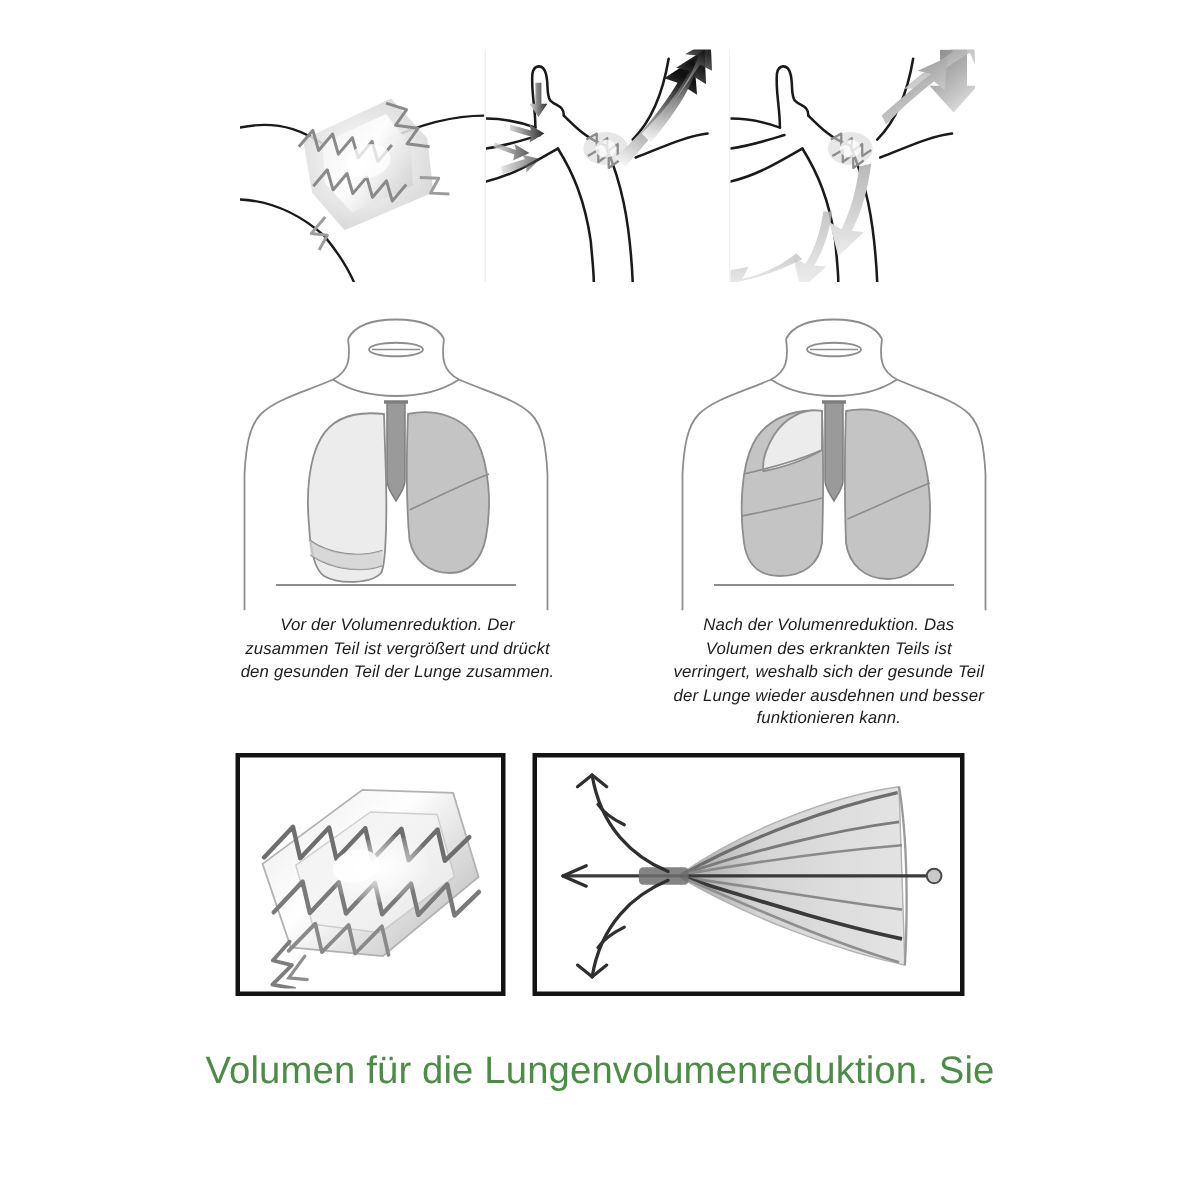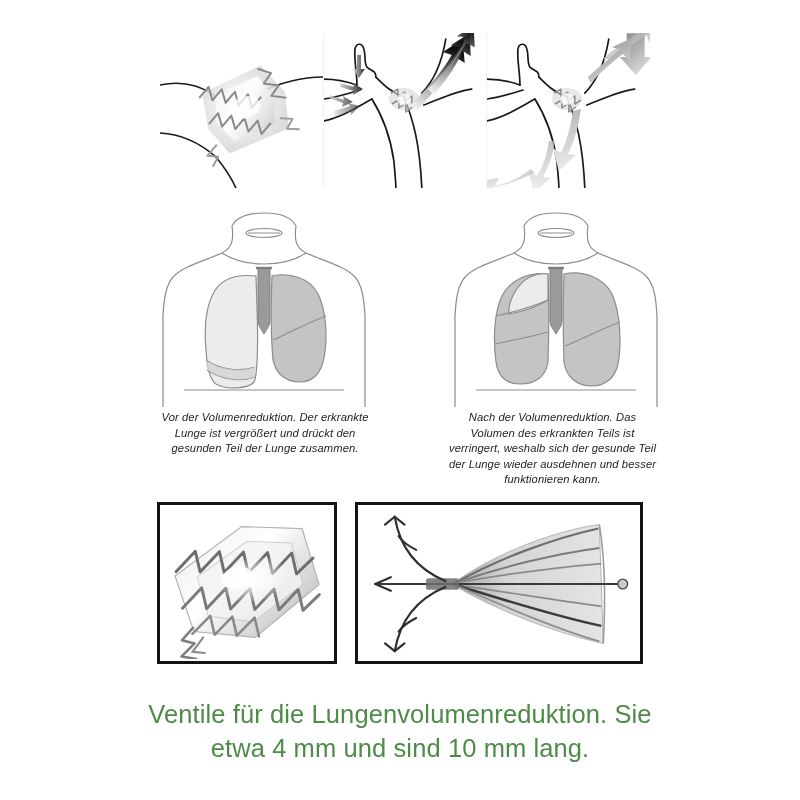--- a/index.html
+++ b/index.html
@@ -309,21 +309,21 @@
       <g>
         <path d="M112 62 C 132 58, 152 66, 160 82 C 168 100, 170 130, 166 152
                  C 163 166, 153 174, 140 174 C 124 174, 114 164, 112 150 C 111 120, 111 88, 112 62 Z" fill="#c4c4c4" stroke="#8d8d8d" stroke-width="1.2"></path>
         <path d="M113 134 C 132 126, 152 116, 168 110" fill="none" stroke="#8d8d8d" stroke-width="1.1"></path>
       </g>
     </svg>
   </div>
 </div>
 
 <div id="captions">
-  <div class="caption left">Vor der Volumenreduktion. Der erkrankte Lunge ist vergrößert und drückt den gesunden Teil der Lunge zusammen.</div>
+  <div class="caption left">Vor der Volumenreduktion. Der zusammen Teil ist vergrößert und drückt den gesunden Teil der Lunge zusammen.</div>
   <div class="caption right">Nach der Volumenreduktion. Das Volumen des erkrankten Teils ist verringert, weshalb sich der gesunde Teil der Lunge wieder ausdehnen und besser funktionieren kann.</div>
 </div>
 
 <div id="photo-row">
 
   <div class="photo-frame valve-closeup">
     <svg viewBox="0 0 174 156">
       <defs>
         <linearGradient id="membraneBig" x1="0.1" y1="0" x2="0.9" y2="1">
           <stop offset="0%" stop-color="#eeeeee"></stop>
@@ -394,15 +394,14 @@
         <path d="M34 148 L44 140"></path>
         <path d="M56 114 C 48 118, 42 122, 38 128"></path>
         <path d="M14 79 L30 72"></path>
         <path d="M14 79 L30 86"></path>
       </g>
     </svg>
   </div>
 </div>
 
 <div id="green-caption">
-  <span class="gline">Ventile für die Lungenvolumenreduktion. Sie</span>
-  <span class="gline">etwa 4 mm und sind 10 mm lang.</span>
+  <span class="gline">Volumen für die Lungenvolumenreduktion. Sie</span>
 </div>
 
 </body></html>

